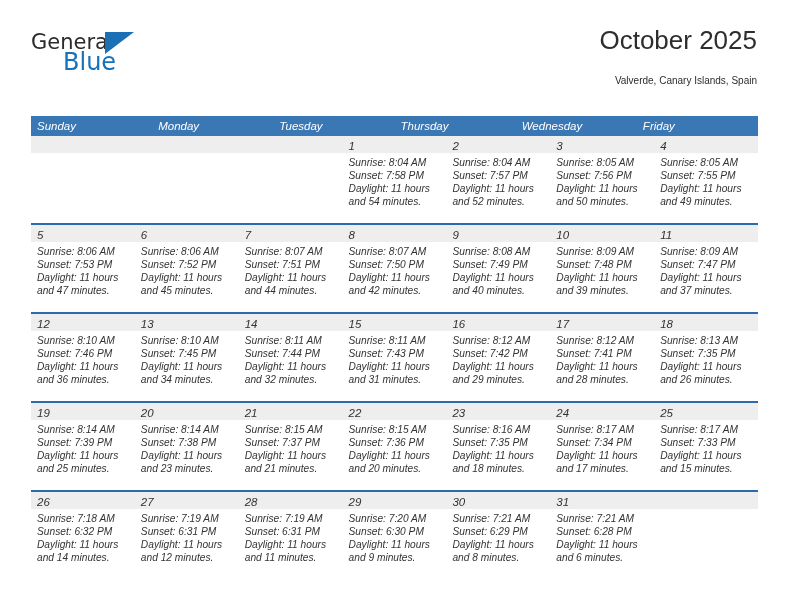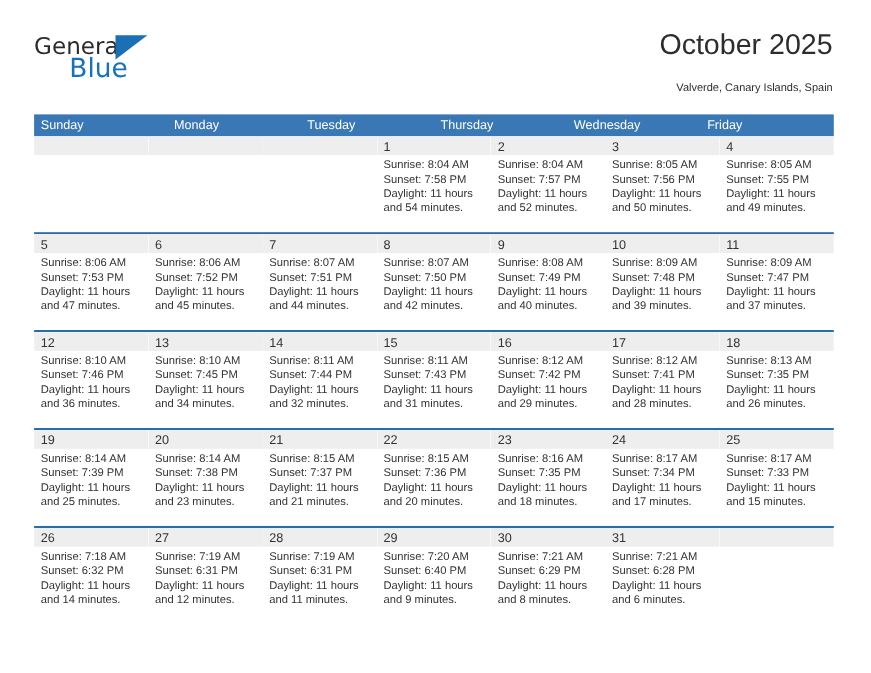--- a/index.html
+++ b/index.html
@@ -82,22 +82,23 @@
     line-height: 18px;
     color: #2d2d2d;
     text-align: right;
     white-space: nowrap;
   }
 
   
   .calendar {
     position: absolute;
     left: 31px;
-    top: 104px;
+    top: 116px;
     width: 727px;
+    font-style: italic;
   }
   .dow-row {
     display: flex;
     width: 100%;
     background: #3a77b5;
   }
   .dow {
     flex: 1 1 0;
     height: 20px;
     line-height: 20px;
@@ -440,21 +441,21 @@
               <div class="cell-line">Sunrise: 7:19 AM</div>
               <div class="cell-line">Sunset: 6:31 PM</div>
               <div class="cell-line">Daylight: 11 hours</div>
               <div class="cell-line">and 11 minutes.</div>
             </div>
           </div>
           <div class="cell">
             <div class="daynum-band"><span class="daynum">29</span></div>
             <div class="cell-body">
               <div class="cell-line">Sunrise: 7:20 AM</div>
-              <div class="cell-line">Sunset: 6:40 PM</div>
+              <div class="cell-line">Sunset: 6:30 PM</div>
               <div class="cell-line">Daylight: 11 hours</div>
               <div class="cell-line">and 9 minutes.</div>
             </div>
           </div>
           <div class="cell">
             <div class="daynum-band"><span class="daynum">30</span></div>
             <div class="cell-body">
               <div class="cell-line">Sunrise: 7:21 AM</div>
               <div class="cell-line">Sunset: 6:29 PM</div>
               <div class="cell-line">Daylight: 11 hours</div>

